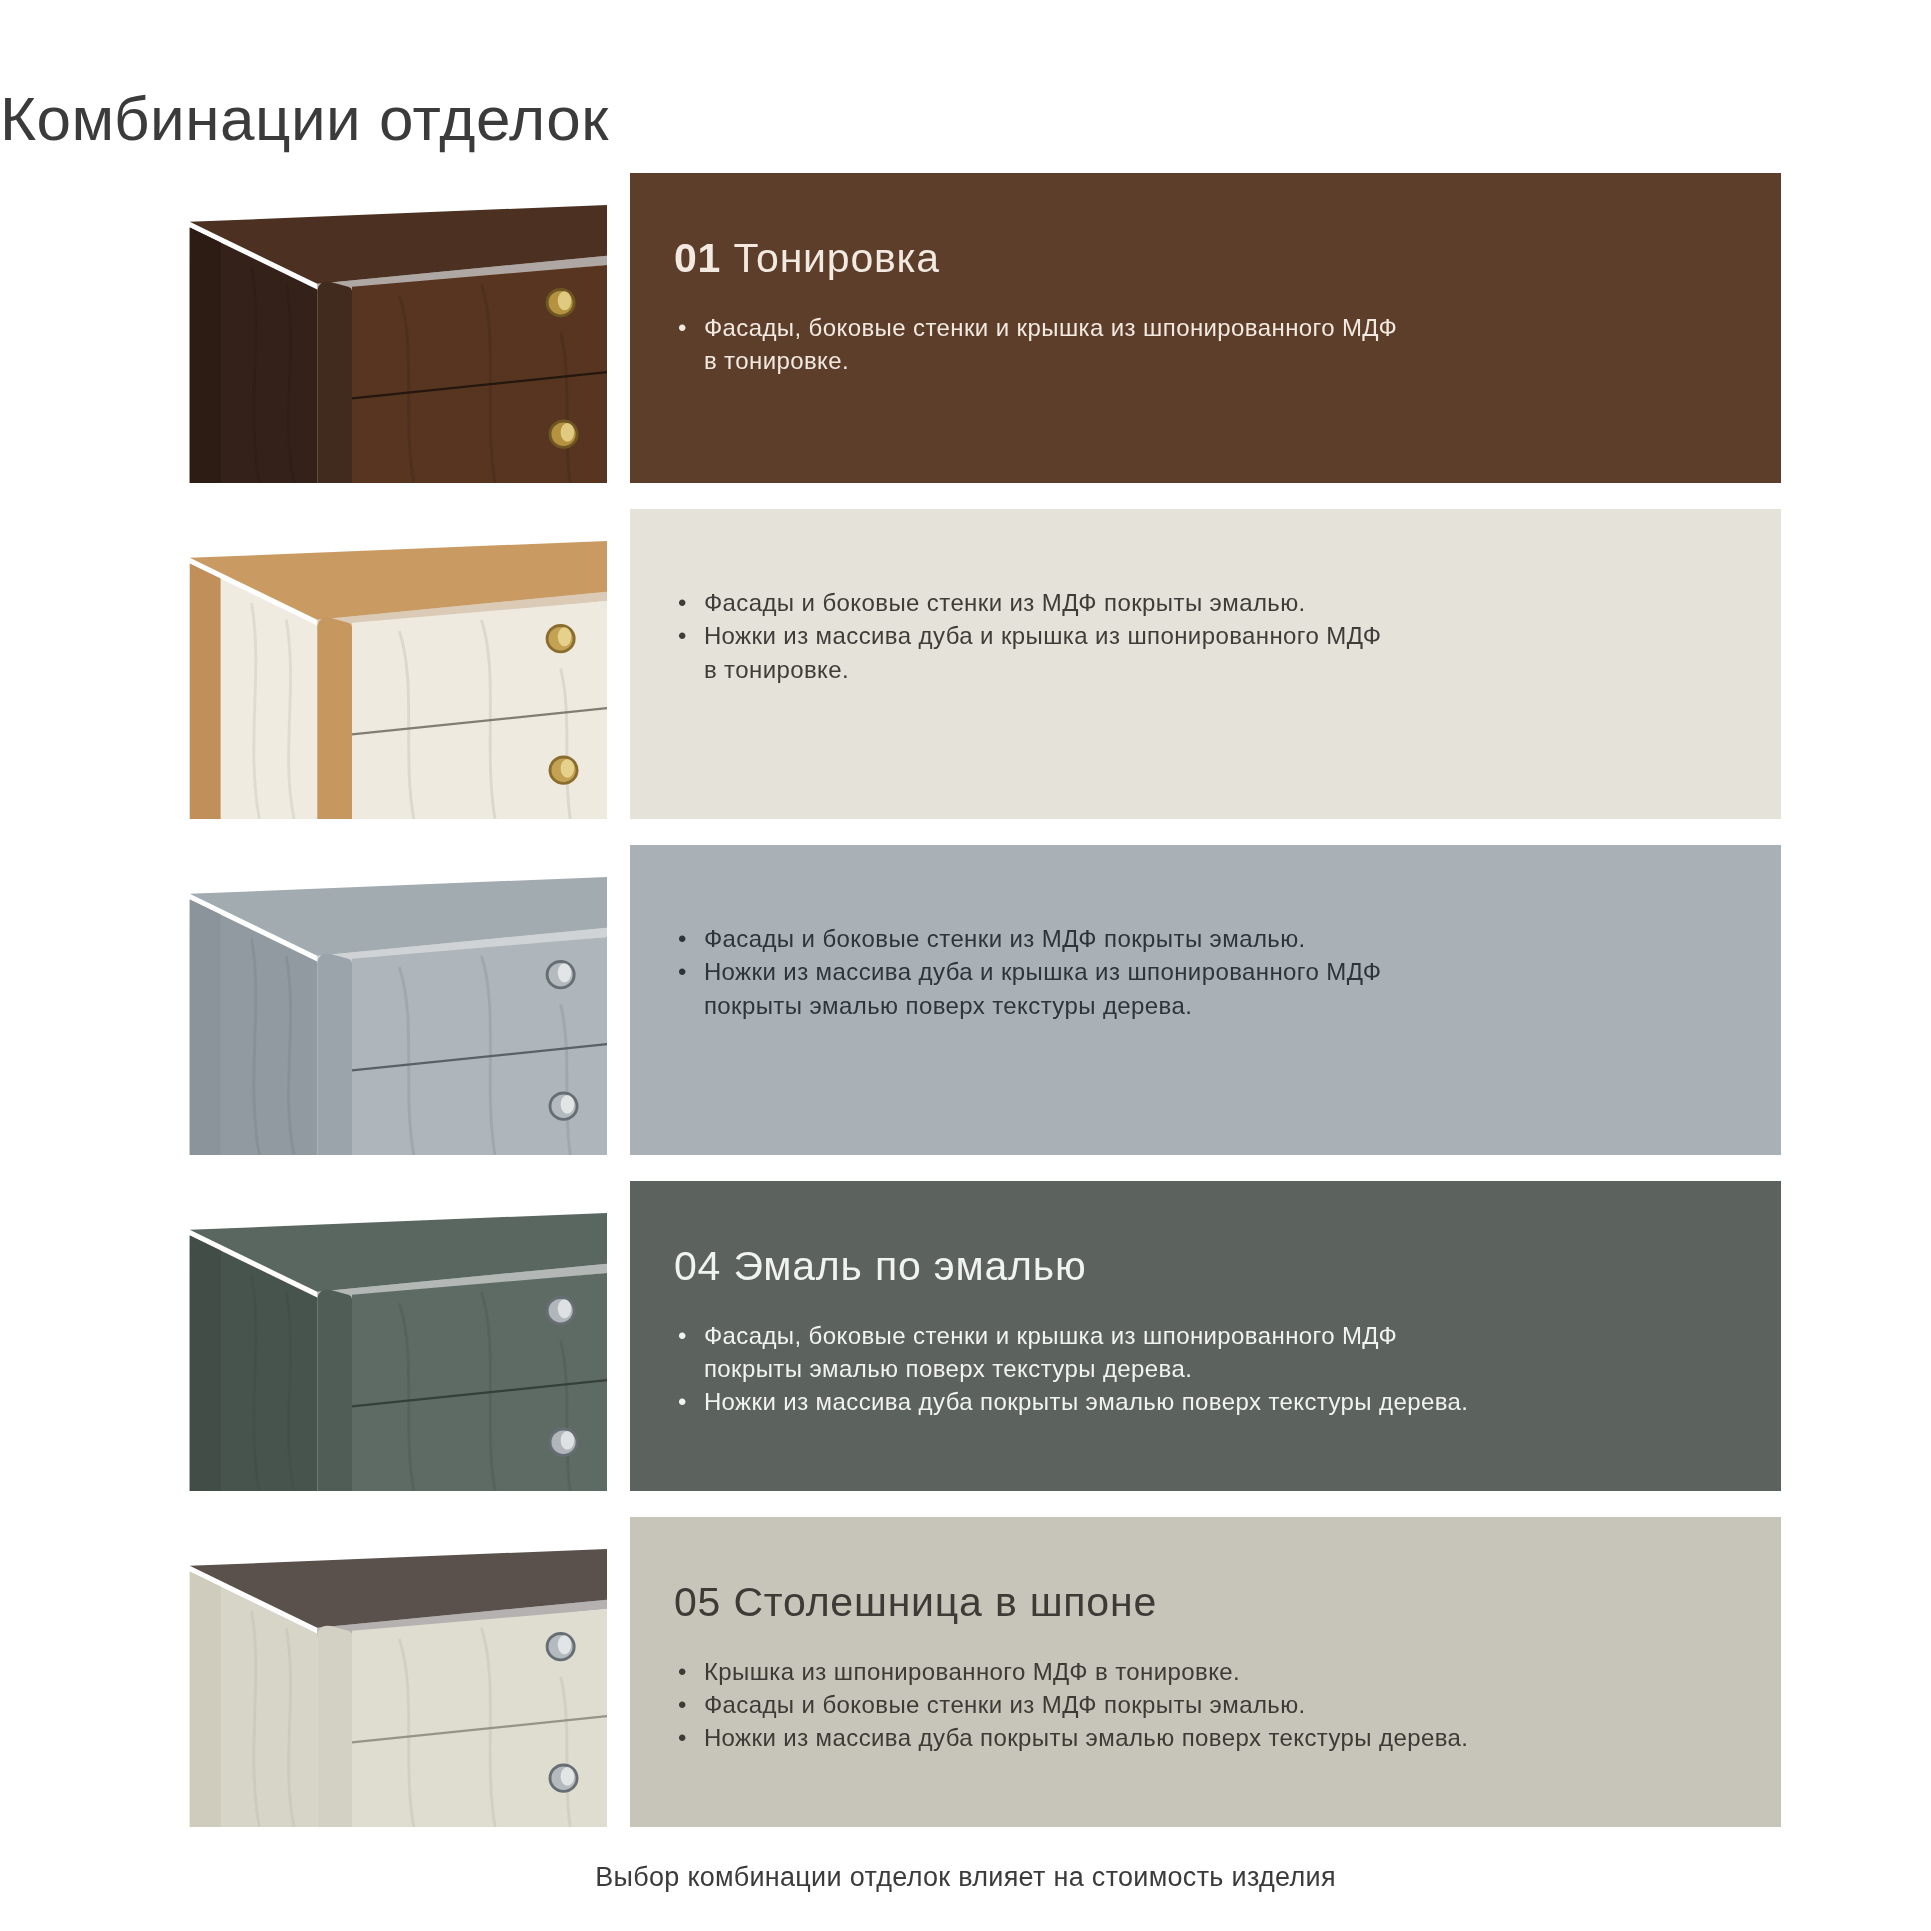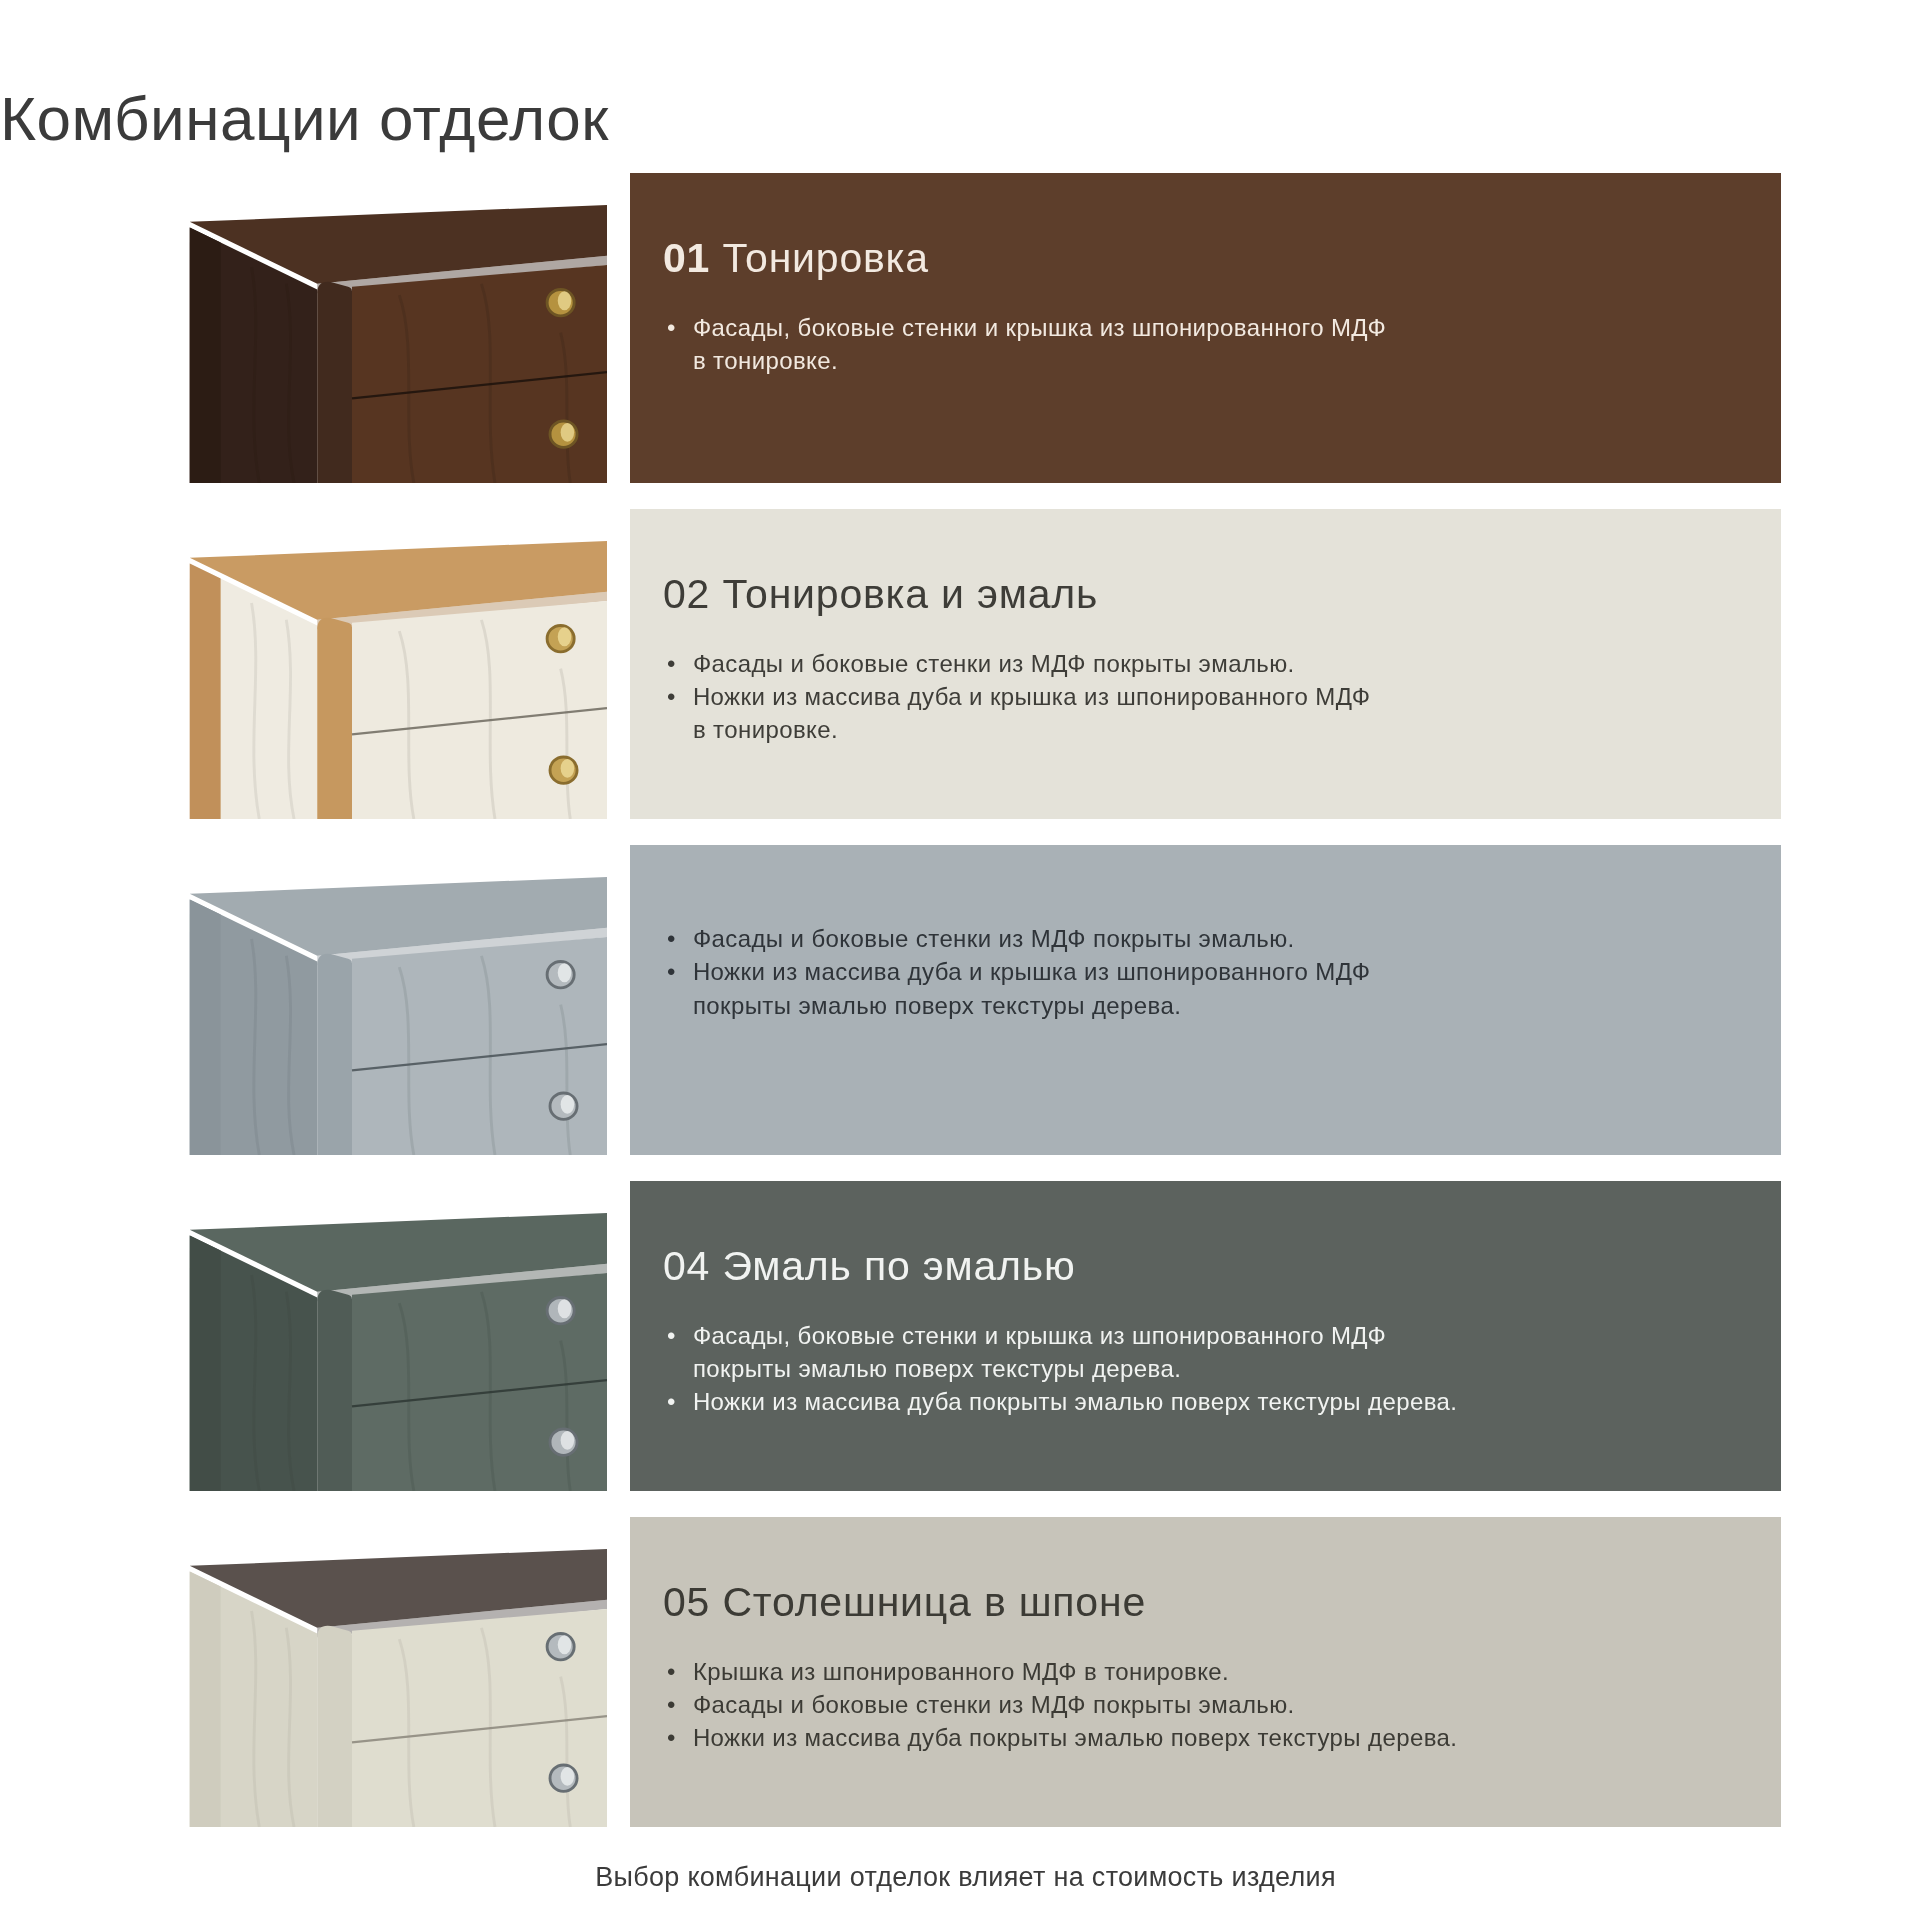--- a/index.html
+++ b/index.html
@@ -34,21 +34,21 @@
     left: 182px; top: 0;
     width: 425px; height: 310px;
     background: #ffffff;
   }
   .photo svg { display: block; width: 425px; height: 310px; }
   .panel {
     position: absolute;
     left: 630px; top: 0;
     width: 1151px; height: 310px;
     box-sizing: border-box;
-    padding: 48px 58px 0 33px;
+    padding: 48px 58px 0 44px;
     background: var(--panel_bg);
     color: var(--panel_text);
   }
   .panel h2 {
     margin: 13.5px 0 0 0;
     font-size: 41px;
     font-weight: 400;
     letter-spacing: 0.8px;
     line-height: 1.15;
   }
@@ -156,21 +156,20 @@
           <ellipse cx="396" cy="136" rx="7" ry="10" style="fill:var(--knob_hi);opacity:0.85"></ellipse>
         </g>
 
         <g>
           <circle cx="395" cy="278" r="14" style="fill:var(--knob_face);stroke:var(--knob_rim)" stroke-width="3"></circle>
           <ellipse cx="399" cy="276" rx="7" ry="10" style="fill:var(--knob_hi);opacity:0.85"></ellipse>
         </g>
       </svg>
     </div>
     <div class="panel">
-      <h2><span class="num">02</span> <span class="nm">Тонировка и эмаль</span></h2>
       <ul class="bullets">
             <li>Фасады и боковые стенки из МДФ покрыты эмалью.</li>
             <li>Ножки из массива дуба и крышка из шпонированного МДФ
 в тонировке.</li>
           </ul>
     </div>
   </article>
 
   <article class="row row-2" style="--panel_bg: #a9b1b6; --panel_text: #2f3439; --leg: #8a949a; --side: #909aa0; --top: #a2abb0; --top_edge: #87919765; --pillar: #9aa4aa; --front: #aeb6bb; --divider: #4a5358; --knob_rim: #676e73; --knob_face: #b4babe; --knob_hi: #e9eced;">
     <div class="photo">

